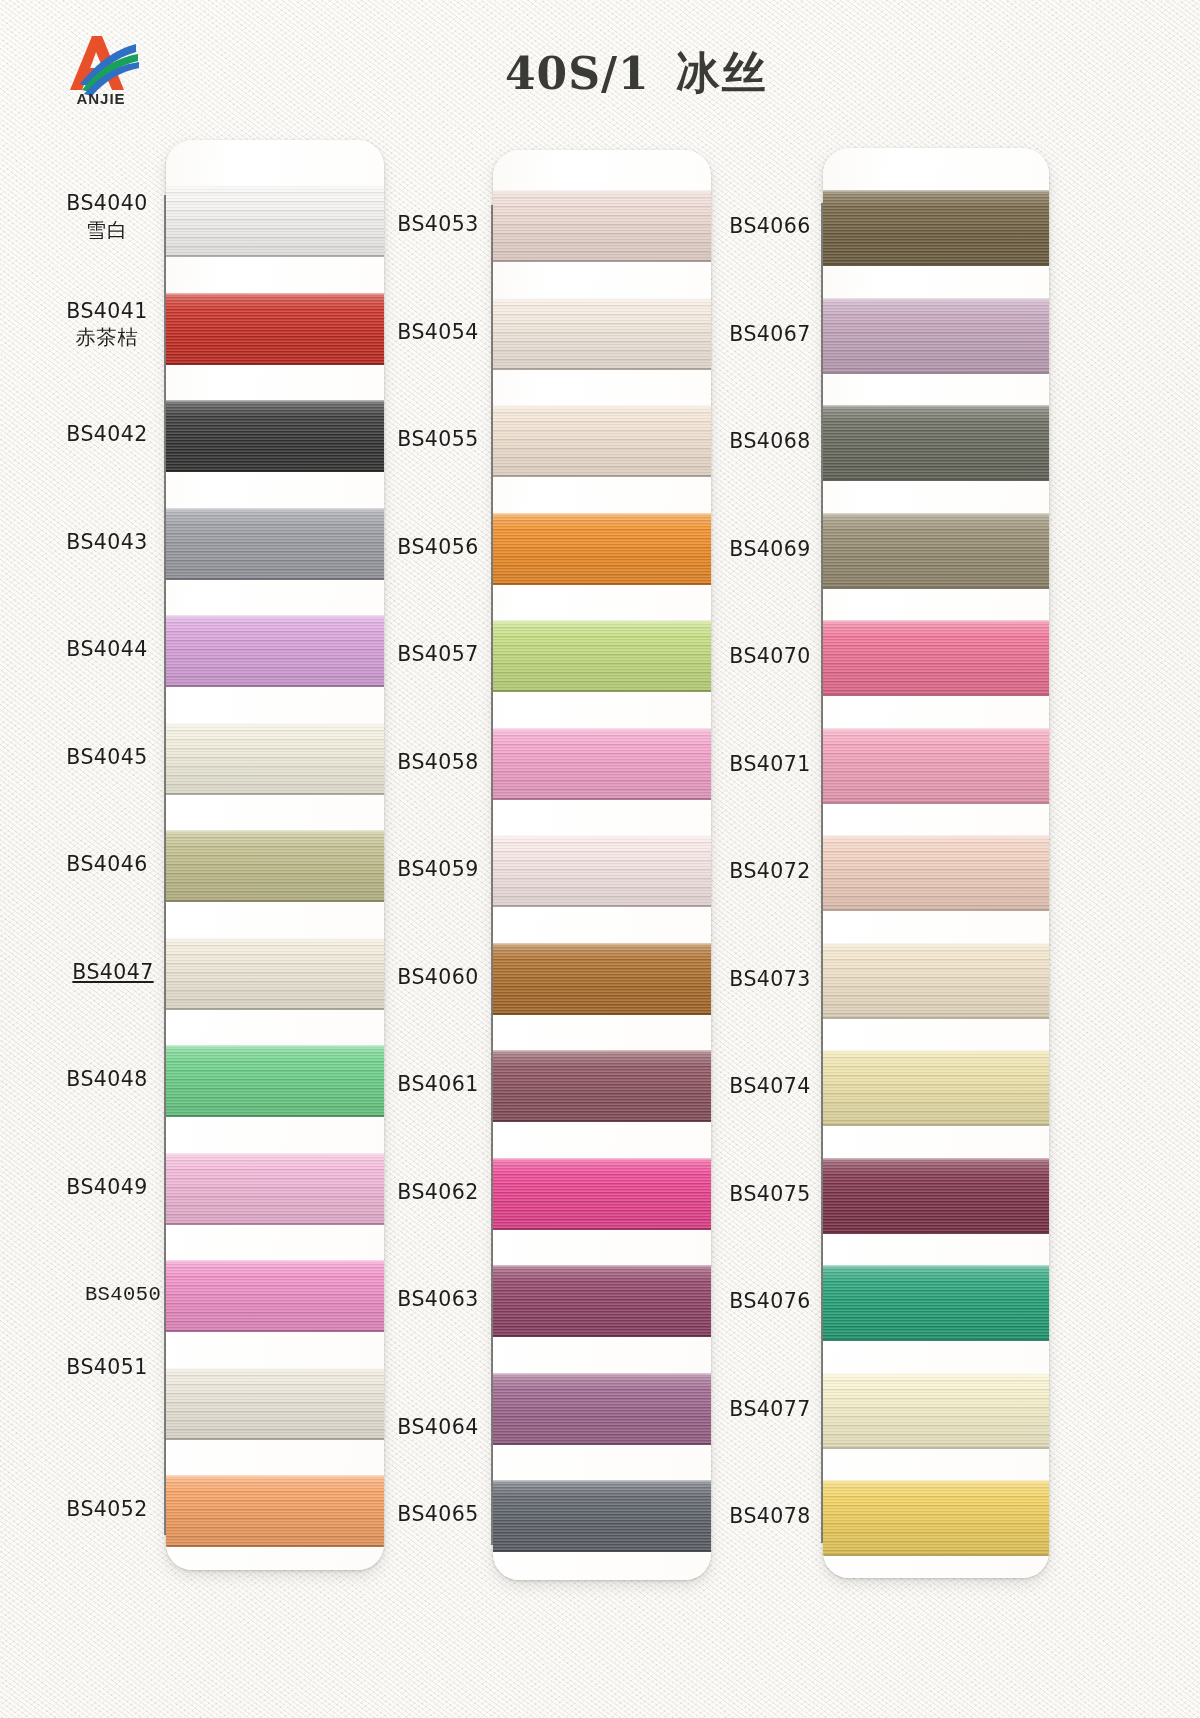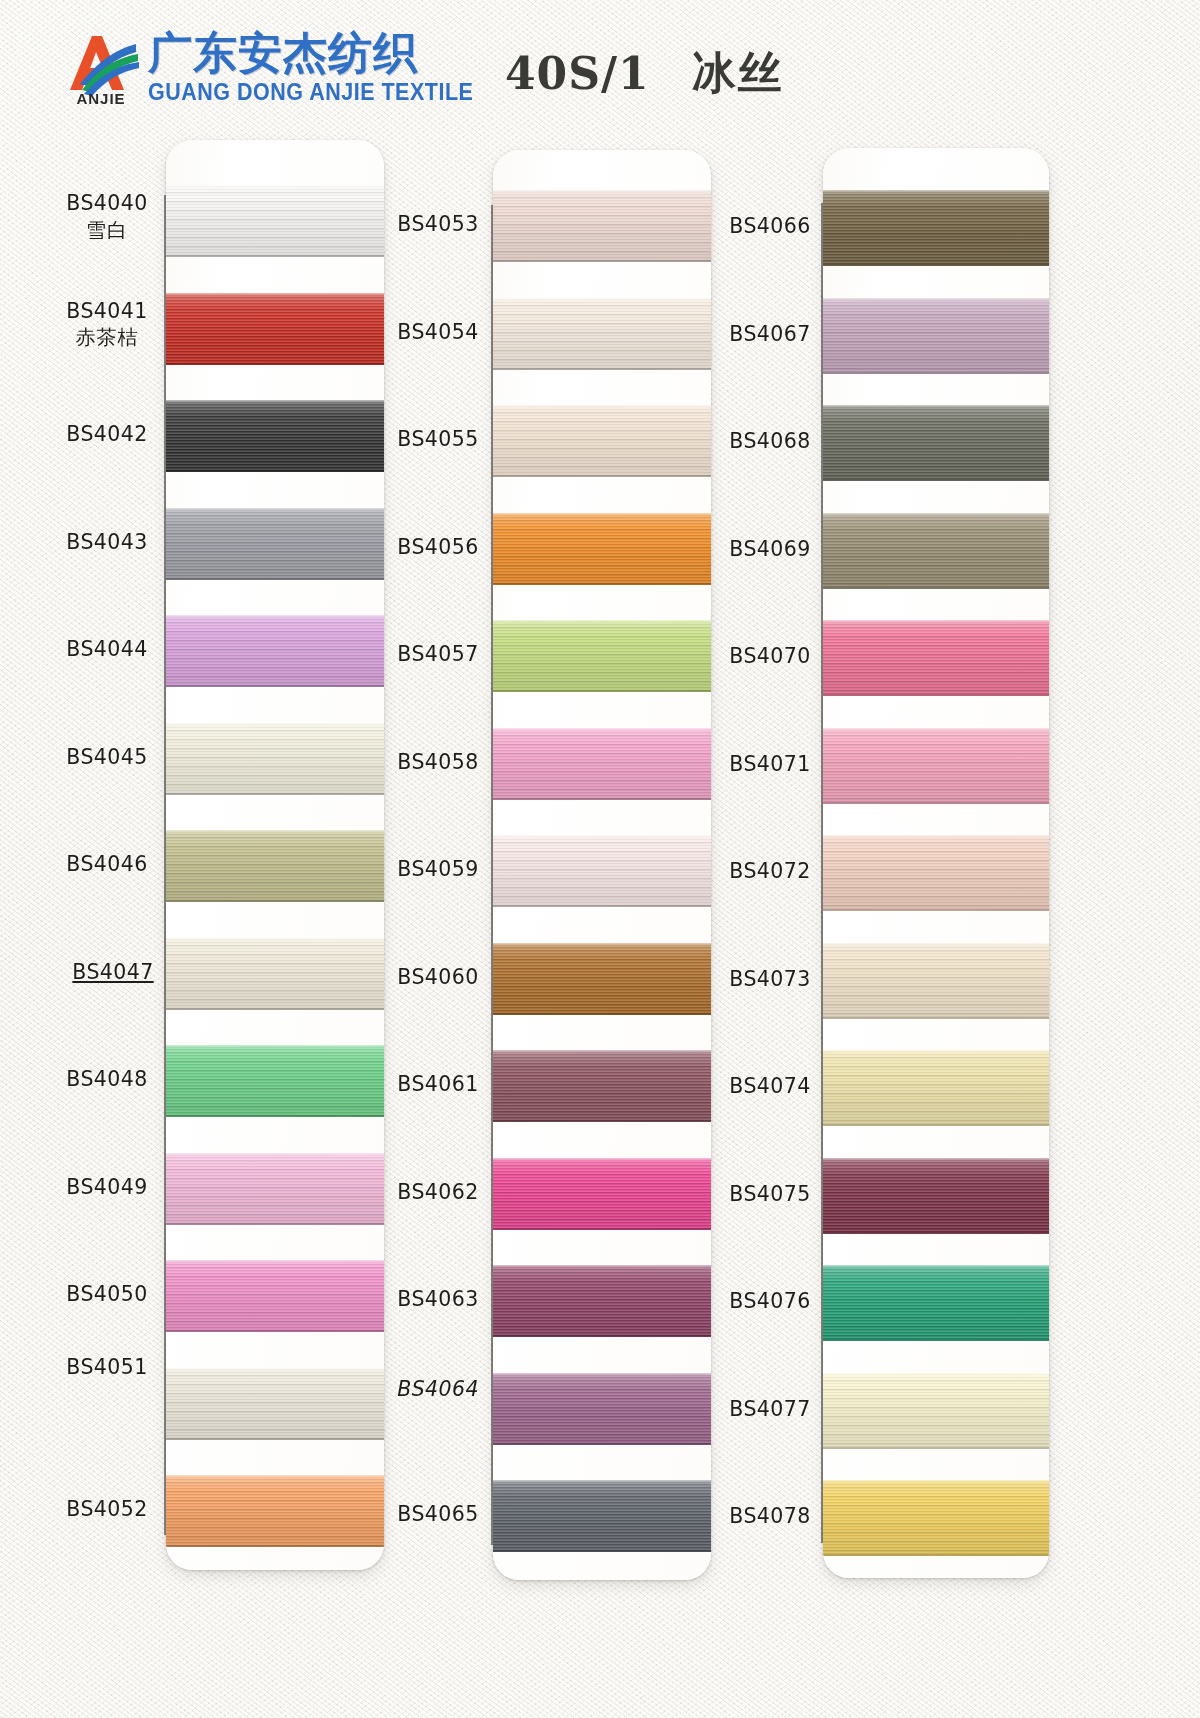--- a/index.html
+++ b/index.html
@@ -75,21 +75,20 @@
     margin-top: 3px;
     transform: scaleY(1.08);
     transform-origin: left top;
   }
 
   .spec-block {
     position: absolute;
     left: 505px; top: 44px;
     display: flex;
     align-items: center;
-    gap: 16px;
   }
   .spec-count {
     font-family: "DejaVu Serif", serif;
     font-size: 44px;
     font-weight: bold;
     color: #3a3a36;
     letter-spacing: 1px;
   }
   .spec-cn {
     font-family: "DejaVu Sans", sans-serif;
@@ -225,24 +224,20 @@
           <path d="M8 62 L30 8 L40 8 L20 62 Z" fill="#e8502a"></path>
           <path d="M30 8 L40 8 L62 62 L50 62 L34 24 Z" fill="#e8502a"></path>
           <rect x="20" y="40" width="28" height="8" fill="#e8502a"></rect>
 
           <path d="M18 56 C36 34, 52 22, 74 16 L74 24 C54 30, 40 40, 26 58 Z" fill="#2f6fc4"></path>
           <path d="M20 62 C38 40, 54 30, 76 26 L76 33 C56 38, 42 47, 28 64 Z" fill="#19a05a"></path>
           <path d="M22 66 C40 46, 56 37, 77 34 L77 40 C58 44, 44 52, 30 68 Z" fill="#2f6fc4"></path>
         </svg>
       </div>
       <div class="logo-anjie">ANJIE</div>
-      <div class="logo-text">
-        <div class="logo-cn">广东安杰纺织</div>
-        <div class="logo-en">GUANG DONG ANJIE TEXTILE</div>
-      </div>
     </div>
 
     <div class="spec-block">
       <span class="spec-count">40S/1</span>
       <span class="spec-cn">冰丝</span>
     </div>
 
     <div class="comp-block">
     </div>
   </div>
@@ -368,21 +363,21 @@
       </div>
       <div class="swatch-label" style="left: 6px; top: 819.5px; text-decoration: underline;">
         <div class="code">BS4047</div>
       </div>
       <div class="swatch-label" style="left: 0px; top: 927px;">
         <div class="code">BS4048</div>
       </div>
       <div class="swatch-label" style="left: 0px; top: 1034.5px;">
         <div class="code">BS4049</div>
       </div>
-      <div class="swatch-label" style="left: 0px; top: 1142px;">
+      <div class="swatch-label" style="left: 16px; top: 1142px; font-family: Liberation Mono, monospace;">
         <div class="code">BS4050</div>
       </div>
       <div class="swatch-label" style="left: 0px; top: 1215px;">
         <div class="code">BS4051</div>
       </div>
       <div class="swatch-label" style="left: 0px; top: 1357px;">
         <div class="code">BS4052</div>
       </div>
       <div class="card-spine" style="left: 116px; top: 55px; height: 1340px;"></div>
     </div>
@@ -508,21 +503,21 @@
       </div>
       <div class="swatch-label" style="left: 0px; top: 932px;">
         <div class="code">BS4061</div>
       </div>
       <div class="swatch-label" style="left: 0px; top: 1039.5px;">
         <div class="code">BS4062</div>
       </div>
       <div class="swatch-label" style="left: 0px; top: 1147px;">
         <div class="code">BS4063</div>
       </div>
-      <div class="swatch-label" style="left: 0px; top: 1237px; font-style: italic;">
+      <div class="swatch-label" style="left: 0px; top: 1275px;">
         <div class="code">BS4064</div>
       </div>
       <div class="swatch-label" style="left: 0px; top: 1362px;">
         <div class="code">BS4065</div>
       </div>
       <div class="card-spine" style="left: 108px; top: 65px; height: 1340px;"></div>
     </div>
   <div class="column col-2">
     <div class="card">
         <div class="card-inner">

